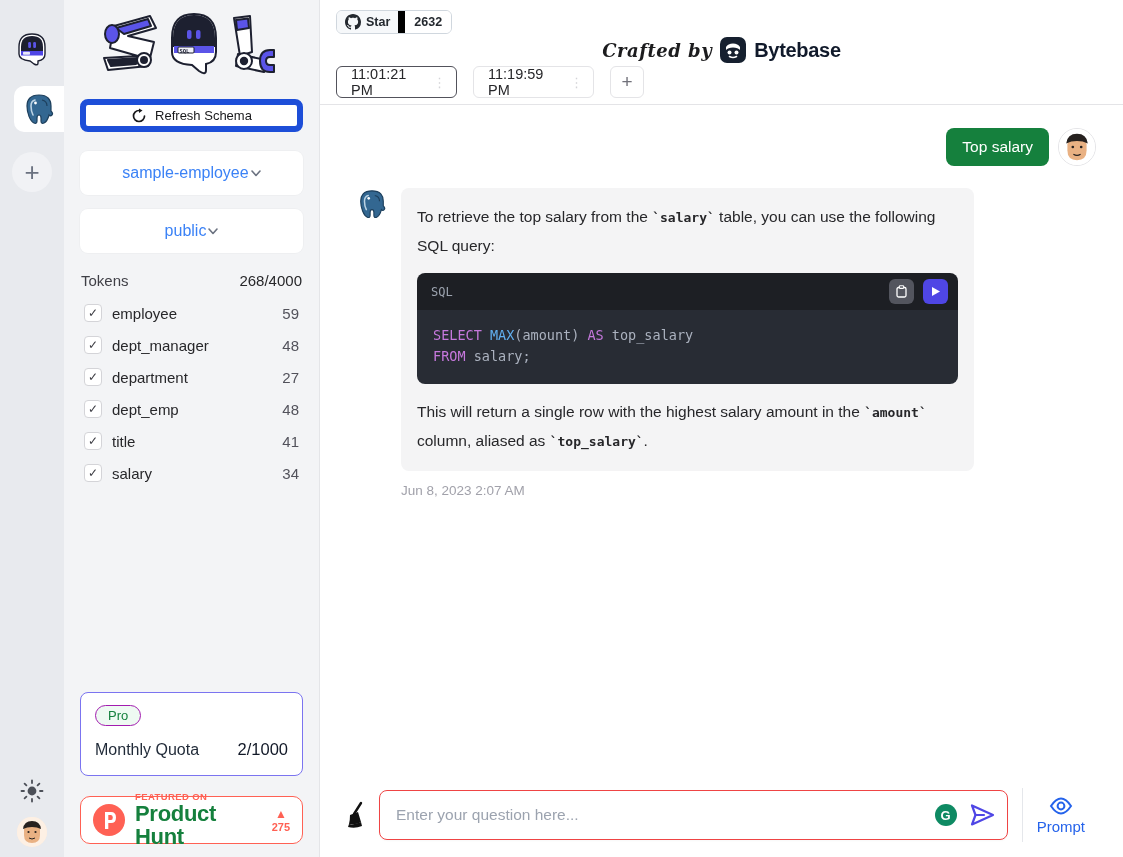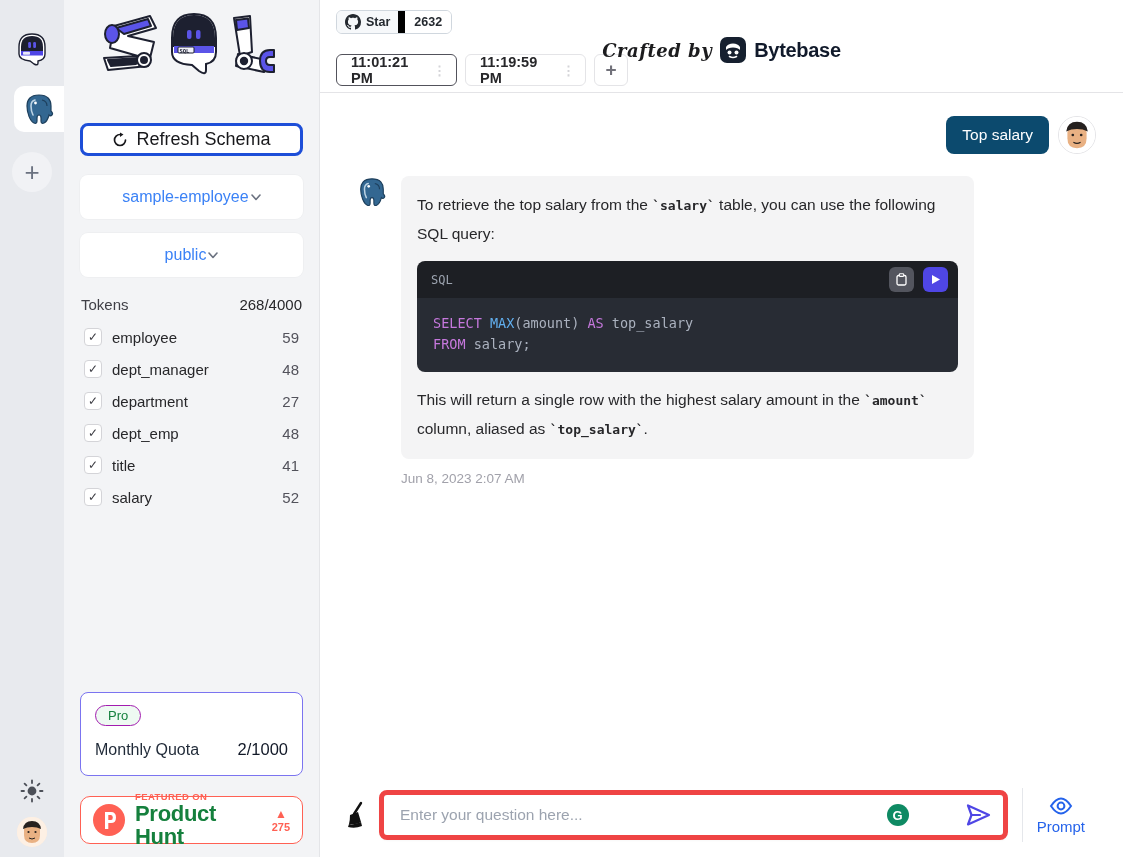--- a/index.html
+++ b/index.html
@@ -27,23 +27,23 @@
   .rail-bottom { margin-top:auto; display:flex; flex-direction:column; align-items:center; gap:14px; }
   .rail-avatar { width:30px; height:30px; border-radius:50%; overflow:hidden; background:#fbe9da; }
 
   
   .sidebar {
     width:256px; background:#f3f4f6; border-right:1px solid #e4e5e8;
     display:flex; flex-direction:column; padding:8px 16px 13px 16px; flex-shrink:0;
   }
   .logo { align-self:center; margin-bottom:9px; }
   .btn-refresh {
-    height:33px; background:#fff; border:3px solid #1d4ed8; border-radius:8px;
+    height:33px; background:#fff; border:6px solid #1d4ed8; border-radius:8px;
     display:flex; align-items:center; justify-content:center; gap:8px;
-    font-size:18px; color:#18181b; cursor:pointer; width:100%;margin-top:24px;
+    font-size:13px; color:#18181b; cursor:pointer; width:100%;
   }
   .select {
     margin-top:19px; height:44px; background:#fff; border-radius:8px;
     display:flex; align-items:center; justify-content:center;
     padding:0 14px 0 16px; font-size:16px; color:#3b82f6; cursor:pointer;
     box-shadow:0 0 0 1px rgba(0,0,0,0.02);
   }
   .select + .select { margin-top:14px; }
   .tokens-row {
     margin-top:19px; display:flex; justify-content:space-between;
@@ -93,37 +93,37 @@
   }
   .gh-left { background:#f6f8fa; display:flex; align-items:center; gap:5px; padding:0 8px; border-right:7px solid #000000; }
   .gh-right { background:#fff; display:flex; align-items:center; padding:0 9px; }
   .crafted {
     position:absolute; top:8px; left:0; right:0; display:flex; align-items:center;
     justify-content:center; gap:8px; pointer-events:none;margin-top:29px;
   }
   .crafted-text { font-family:"DejaVu Serif", serif; font-style:italic; font-weight:600; font-size:18px; color:#1c1c1e; letter-spacing:.5px; }
   .bb-logo { width:26px; height:26px; pointer-events:auto; }
   .bb-name { font-size:20px; font-weight:bold; color:#111a2b; letter-spacing:-0.3px; pointer-events:auto; }
-  .tabs { display:flex; gap:8px; margin-top:20px;font-weight:bold; }
+  .tabs { display:flex; gap:16px; margin-top:32px; }
   .tab {
     height:32px; border:1px solid #e4e4e7; border-radius:6px; background:#fff;
     display:flex; align-items:center; padding:0 8px 0 14px; font-size:14.5px; color:#27272a;
     cursor:pointer; width:121px; justify-content:space-between;
   }
   .tab.active { border-color:#52525b; }
   .tab-dots { color:#d4d4d8; font-size:13px; padding:0 2px; }
   .tab-plus {
     height:32px; width:34px; border:1px solid #e4e4e7; border-radius:6px; background:#fff;
     display:flex; align-items:center; justify-content:center; color:#71717a; font-size:19px; cursor:pointer;
   }
 
   .chat { flex:1; overflow:hidden; padding:23px 27px 0 36px; }
   .msg-user { display:flex; justify-content:flex-end; align-items:flex-start; gap:9px; }
   .bubble-user {
-    background:#0c4a6e; color:#fff; font-size:15.5px; border-radius:8px;
+    background:#15803d; color:#fff; font-size:15.5px; border-radius:8px;
     padding:9px 16px; line-height:20px;
   }
   .avatar-user { width:38px; height:38px; border-radius:50%; border:1px solid #e4e4e7; background:#fff; overflow:hidden; flex-shrink:0; }
   .msg-assistant { display:flex; margin-top:22px; gap:13px; align-items:flex-start; }
   .avatar-pg { width:32px; height:32px; flex-shrink:0; }
   .bubble-assistant {
     background:#f4f4f5; border-radius:8px; padding:15px 16px; max-width:573px;
     font-size:15.5px; line-height:28px; color:#27272a;
   }
   .inline-code { font-family:"DejaVu Sans Mono", monospace; font-weight:bold; font-size:13px; }
@@ -147,24 +147,23 @@
   .tok-fn { color:#61afef; }
   .tok-tx { color:#abb2bf; }
   .timestamp { margin:12px 0 0 45px; font-size:13.5px; color:#a1a1aa; }
 
   .composer {
     position:absolute; left:0; right:0; bottom:0; height:67px;
     display:flex; align-items:center; padding:0 38px 17px 25px; gap:8px; background:#fff;
   }
   .broom { width:26px; height:28px; cursor:pointer; flex-shrink:0; margin-right:0; }
   .input-box {
-    flex:1; height:50px; border:5px solid #ef4444; border-radius:8px; background:#fff;
+    flex:1; height:50px; border:1px solid #ef4444; border-radius:8px; background:#fff;
     display:flex; align-items:center; padding:0 12px 0 16px;
     box-shadow:0 1px 2px rgba(0,0,0,0.03);
-    gap:44px;
   }
   .input-box input {
     flex:1; border:none; outline:none; font-size:15.5px; color:#27272a; background:transparent;
     font-family:"Liberation Sans", sans-serif;
   }
   .input-box input::placeholder { color:#9ca3af; }
   .gicon { width:22px; height:22px; border-radius:50%; background:#0e8a63; color:#fff;
     display:flex; align-items:center; justify-content:center; font-size:13px; font-weight:bold;
     margin-right:12px; cursor:pointer; flex-shrink:0; }
   .send { width:26px; height:26px; cursor:pointer; flex-shrink:0; }
@@ -304,21 +303,21 @@
         <span class="table-tokens">48</span>
       </div>
       <div class="table-row">
         <span class="cbox">✓</span>
         <span class="table-name">title</span>
         <span class="table-tokens">41</span>
       </div>
       <div class="table-row">
         <span class="cbox">✓</span>
         <span class="table-name">salary</span>
-        <span class="table-tokens">52</span>
+        <span class="table-tokens">34</span>
       </div>
     </div>
 
   <div class="quota-card">
     <span class="pro-pill">Pro</span>
     <div class="quota-row">
       <span class="quota-label">Monthly Quota</span>
       <span class="quota-value">2/1000</span>
     </div>
   </div>

